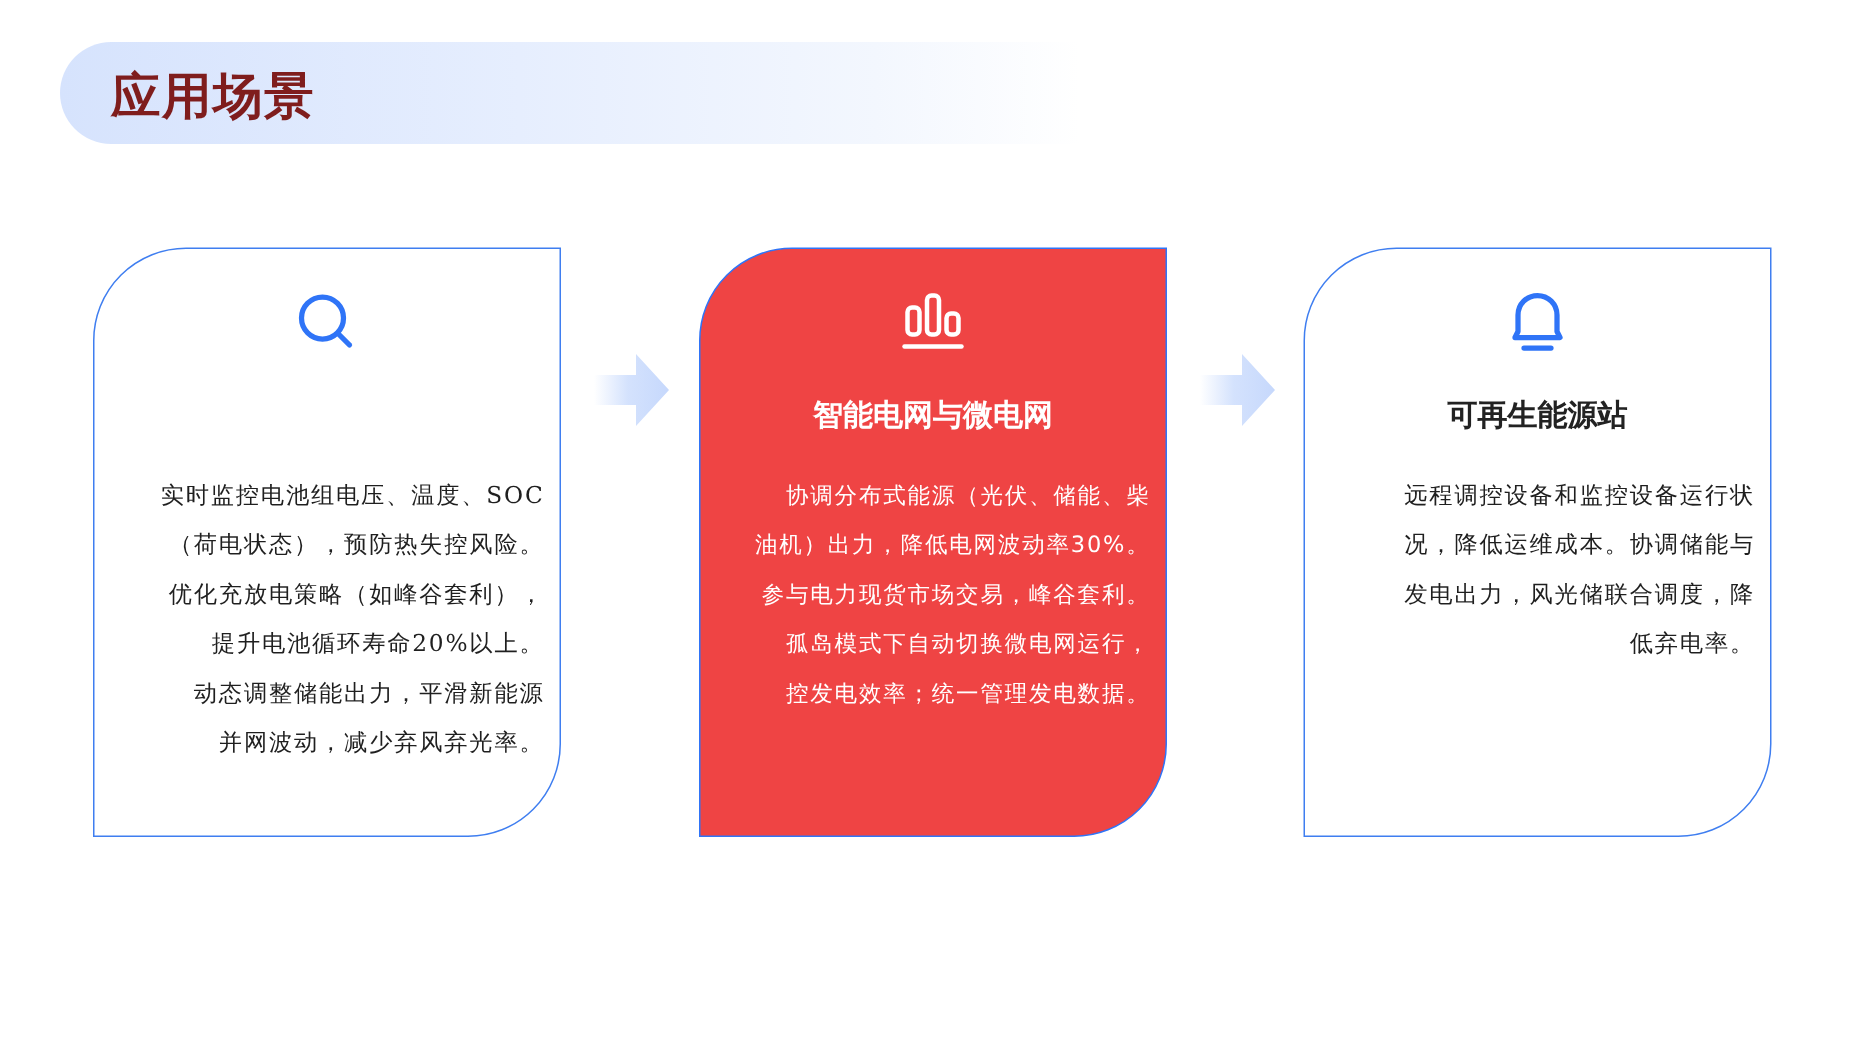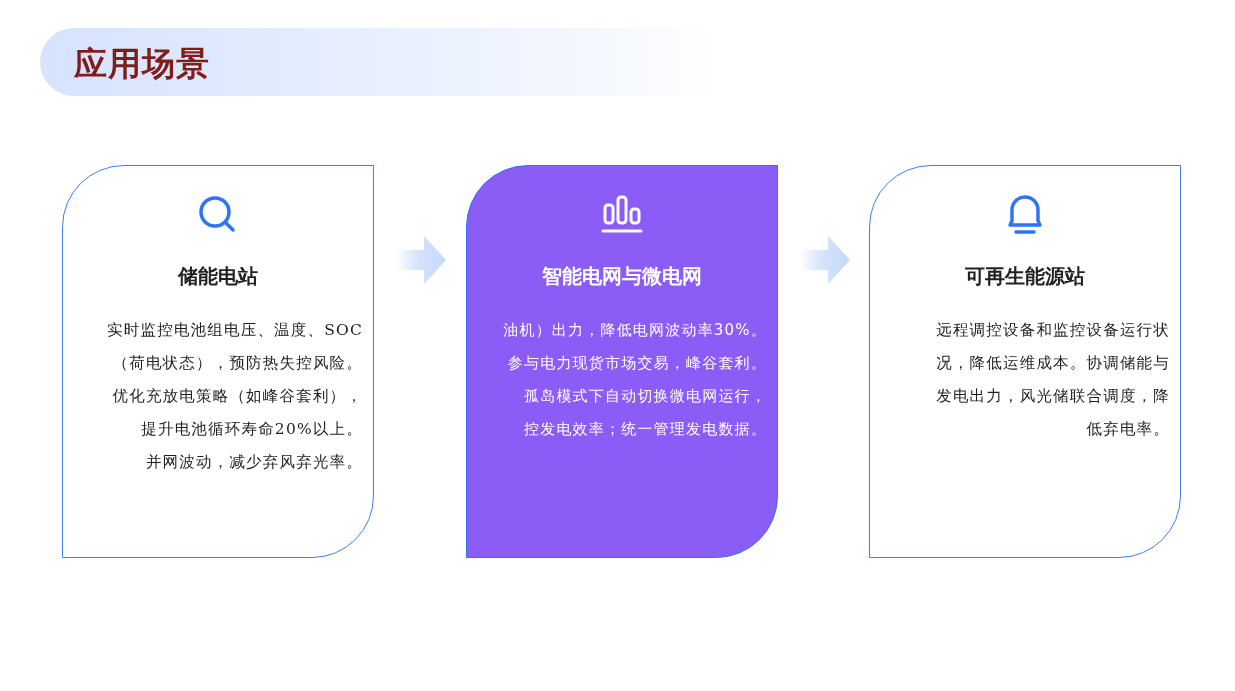--- a/index.html
+++ b/index.html
@@ -13,21 +13,21 @@
       background: linear-gradient(90deg, #d6e3fd 0%, #e6eefe 45%, #f3f7fe 80%, #ffffff 100%);
     }
     .title-text {
       position: absolute; left: 74px; top: 44px; font-size: 33px; font-weight: bold; color: #7f1d1d;
       letter-spacing: 1px; line-height: 40px;
     }
     .card {
       position: absolute; top: 165px; width: 312px; height: 393px; box-sizing: border-box;
       border: 1.5px solid #3f7ef0; border-radius: 62px 0 62px 0; background: #ffffff;
     }
-    .card.active { background: #8b5cf6; border-color: #2f74f7; }
+    .card.active { background: #ef4444; border-color: #2f74f7; }
     .card-1 { left: 62px; }
     .card-2 { left: 466px; }
     .card-3 { left: 869px; }
     .card-icon {
       position: absolute; top: 22px; left: 50%; transform: translateX(-50%); width: 54px; height: 54px;
     }
     .card-title {
       position: absolute; top: 96px; left: 0; right: 0; text-align: center;
       font-size: 20px; font-weight: bold; color: #222; line-height: 28px;
     }
@@ -46,26 +46,26 @@
 <body>
 
 <div class="title-bar"></div>
 <div class="title-text">应用场景</div>
 
 <div class="card card-1">
   <svg class="card-icon" viewBox="0 0 54 54">
     <circle cx="24" cy="24" r="14" fill="none" stroke="#2f74f7" stroke-width="3.5"></circle>
     <line x1="34.5" y1="34.5" x2="42" y2="42" stroke="#2f74f7" stroke-width="3.5" stroke-linecap="round"></line>
   </svg>
-  <div class="card-title">储能电站</div>
   <div class="card-body">
     <div>实时监控电池组电压、温度、SOC</div>
     <div>（荷电状态），预防热失控风险。</div>
     <div>优化充放电策略（如峰谷套利），</div>
     <div>提升电池循环寿命20%以上。</div>
+    <div>动态调整储能出力，平滑新能源</div>
     <div>并网波动，减少弃风弃光率。</div>
   </div>
 </div>
 
 <svg class="arrow arrow-1" viewBox="0 0 50 48">
   <defs>
     <linearGradient id="ag1" x1="0" y1="0" x2="1" y2="0">
       <stop offset="0" stop-color="#ffffff"></stop>
       <stop offset="0.45" stop-color="#d4e2fd"></stop>
       <stop offset="1" stop-color="#c6d8fc"></stop>
@@ -76,20 +76,21 @@
 
 <div class="card card-2 active">
   <svg class="card-icon" viewBox="0 0 54 54">
     <rect x="10" y="17" width="8" height="18" rx="3" fill="none" stroke="#ffffff" stroke-width="3"></rect>
     <rect x="23" y="9" width="8" height="26" rx="3" fill="none" stroke="#ffffff" stroke-width="3"></rect>
     <rect x="36" y="21" width="8" height="14" rx="3" fill="none" stroke="#ffffff" stroke-width="3"></rect>
     <line x1="8" y1="43" x2="46" y2="43" stroke="#ffffff" stroke-width="3" stroke-linecap="round"></line>
   </svg>
   <div class="card-title">智能电网与微电网</div>
   <div class="card-body">
+    <div>协调分布式能源（光伏、储能、柴</div>
     <div>油机）出力，降低电网波动率30%。</div>
     <div>参与电力现货市场交易，峰谷套利。</div>
     <div>孤岛模式下自动切换微电网运行，</div>
     <div>控发电效率；统一管理发电数据。</div>
   </div>
 </div>
 
 <svg class="arrow arrow-2" viewBox="0 0 50 48">
   <defs>
     <linearGradient id="ag2" x1="0" y1="0" x2="1" y2="0">

